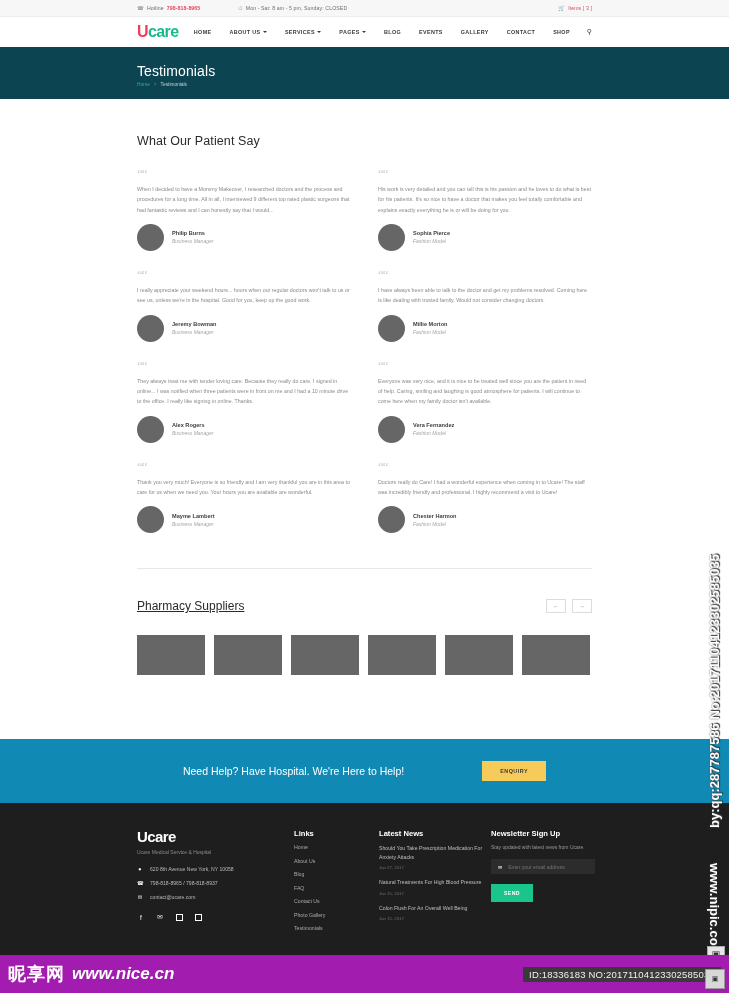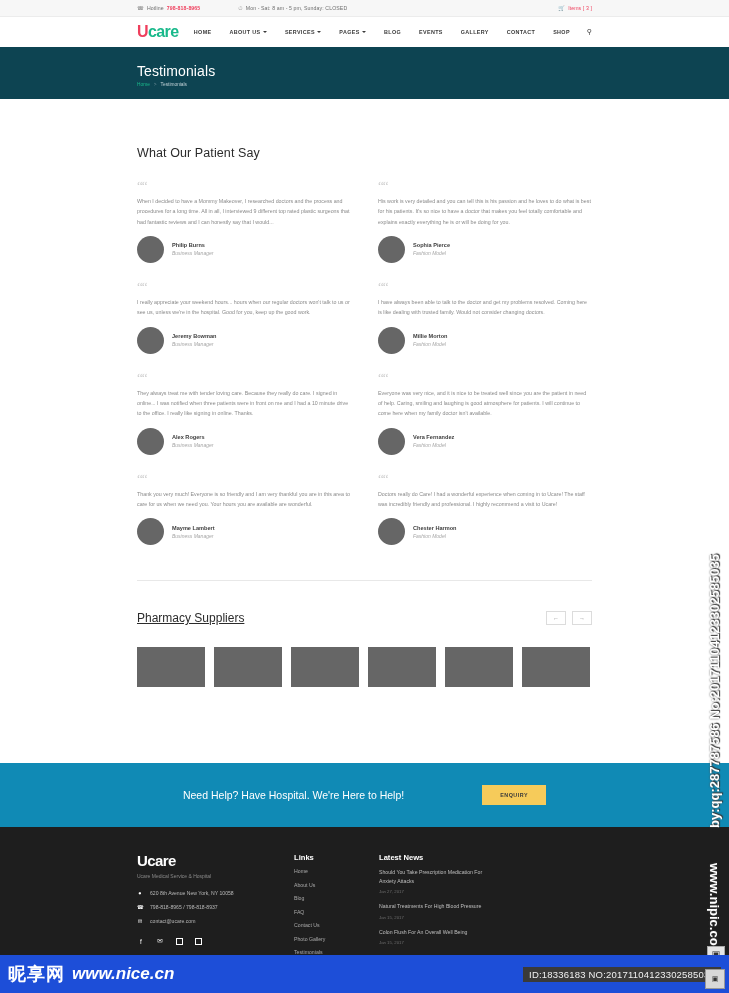--- a/index.html
+++ b/index.html
@@ -45,21 +45,21 @@
     height:49px; background:#0d4452; padding:0 137px;
     display:flex; flex-direction:column; justify-content:center; gap:3px;
   }
   .banner h1 { color:#fff; font-size:14px; font-weight:normal; letter-spacing:.1px; }
   .crumbs { display:flex; align-items:center; gap:4px; font-size:4.8px; }
   .crumbs .home { color:#19b98b; }
   .crumbs .sepc { color:#6d8e99; }
   .crumbs .cur { color:#c2d2d7; }
 
   
-  .main { padding:16px 137px; background:#fff; }
+  .main { padding:4px 137px; background:#fff; }
   .section-title { font-size:12.5px; color:#2b2b2b; font-weight:normal; padding-top:31px; letter-spacing:.1px; }
 
   .tgrid { display:grid; grid-template-columns:1fr 1fr; column-gap:27px; row-gap:0; margin-top:21px; }
   .tcard { padding-bottom:19px; }
   .quote-mark { color:#cfcfcf; font-size:13px; font-family:"Liberation Serif", serif; line-height:.7; height:12px; letter-spacing:-1px; }
   .tbody { font-size:5.3px; line-height:1.95; color:#8a8a8a; margin-top:3px; }
   .tauthor { display:flex; align-items:center; gap:8px; margin-top:9px; }
   .avatar { width:27px; height:27px; border-radius:50%; background:#666666; flex:none; }
   .aname { font-size:5.6px; font-weight:bold; color:#3d3d3d; }
   .arole { font-size:5px; color:#a6a6a6; font-style:italic; margin-top:2px; }
@@ -137,21 +137,21 @@
   .wm-right2 {
     position:absolute; top:828px; right:2px; height:165px; width:26px;
     display:flex; align-items:center; justify-content:center; pointer-events:none;
   }
   .wm-right2 span {
     writing-mode:vertical-rl; font-size:13px; font-weight:bold; color:#fff;
     text-shadow:0 0 2px #444; white-space:nowrap;
   }
   .wm-bottom {
     position:absolute; left:0; bottom:0; width:729px; height:38px;
-    background:#1d4ed8; display:flex; align-items:center; padding:0 8px;
+    background:#a21caf; display:flex; align-items:center; padding:0 8px;
   }
   .wm-cn { font-size:18px; font-weight:bold; color:#fff; letter-spacing:1px; font-family:"DejaVu Sans", sans-serif; }
   .wm-url { font-size:17px; font-weight:bold; font-style:italic; color:#fff; margin-left:7px; }
   .wm-id {
     margin-left:auto; font-size:9.5px; color:#f0f0f0; background:#3a3a3a;
     padding:2px 6px; letter-spacing:.2px;
   }
   .wm-stamp {
     position:absolute; right:4px; bottom:4px; width:20px; height:20px;
     border:1px solid #999; background:#d8d8d8; display:flex;
@@ -405,20 +405,29 @@
         <div class="news-item">
           <div class="news-title">Natural Treatments For High Blood Pressure</div>
           <div class="news-date">Jan 15, 2017</div>
         </div>
         <div class="news-item">
           <div class="news-title">Colon Flush For An Overall Well Being</div>
           <div class="news-date">Jan 15, 2017</div>
         </div>
       </div>
 
+      <div>
+        <div class="fhead">Newsletter Sign Up</div>
+        <div class="nl-desc">Stay updated with latest news from Ucare.</div>
+        <div class="nl-field">
+          <span class="mi">✉</span>
+          <input class="nl-input" type="text" placeholder="Enter your email address" style="">
+        </div>
+        <button class="nl-send">SEND</button>
+      </div>
 
     </div>
   </div>
 
   <div class="wm-right">
     <span>by:qq:287787586 No:20171104123302585035</span>
   </div>
   <div class="wm-right2">
     <span>www.nipic.com</span>
   </div>

